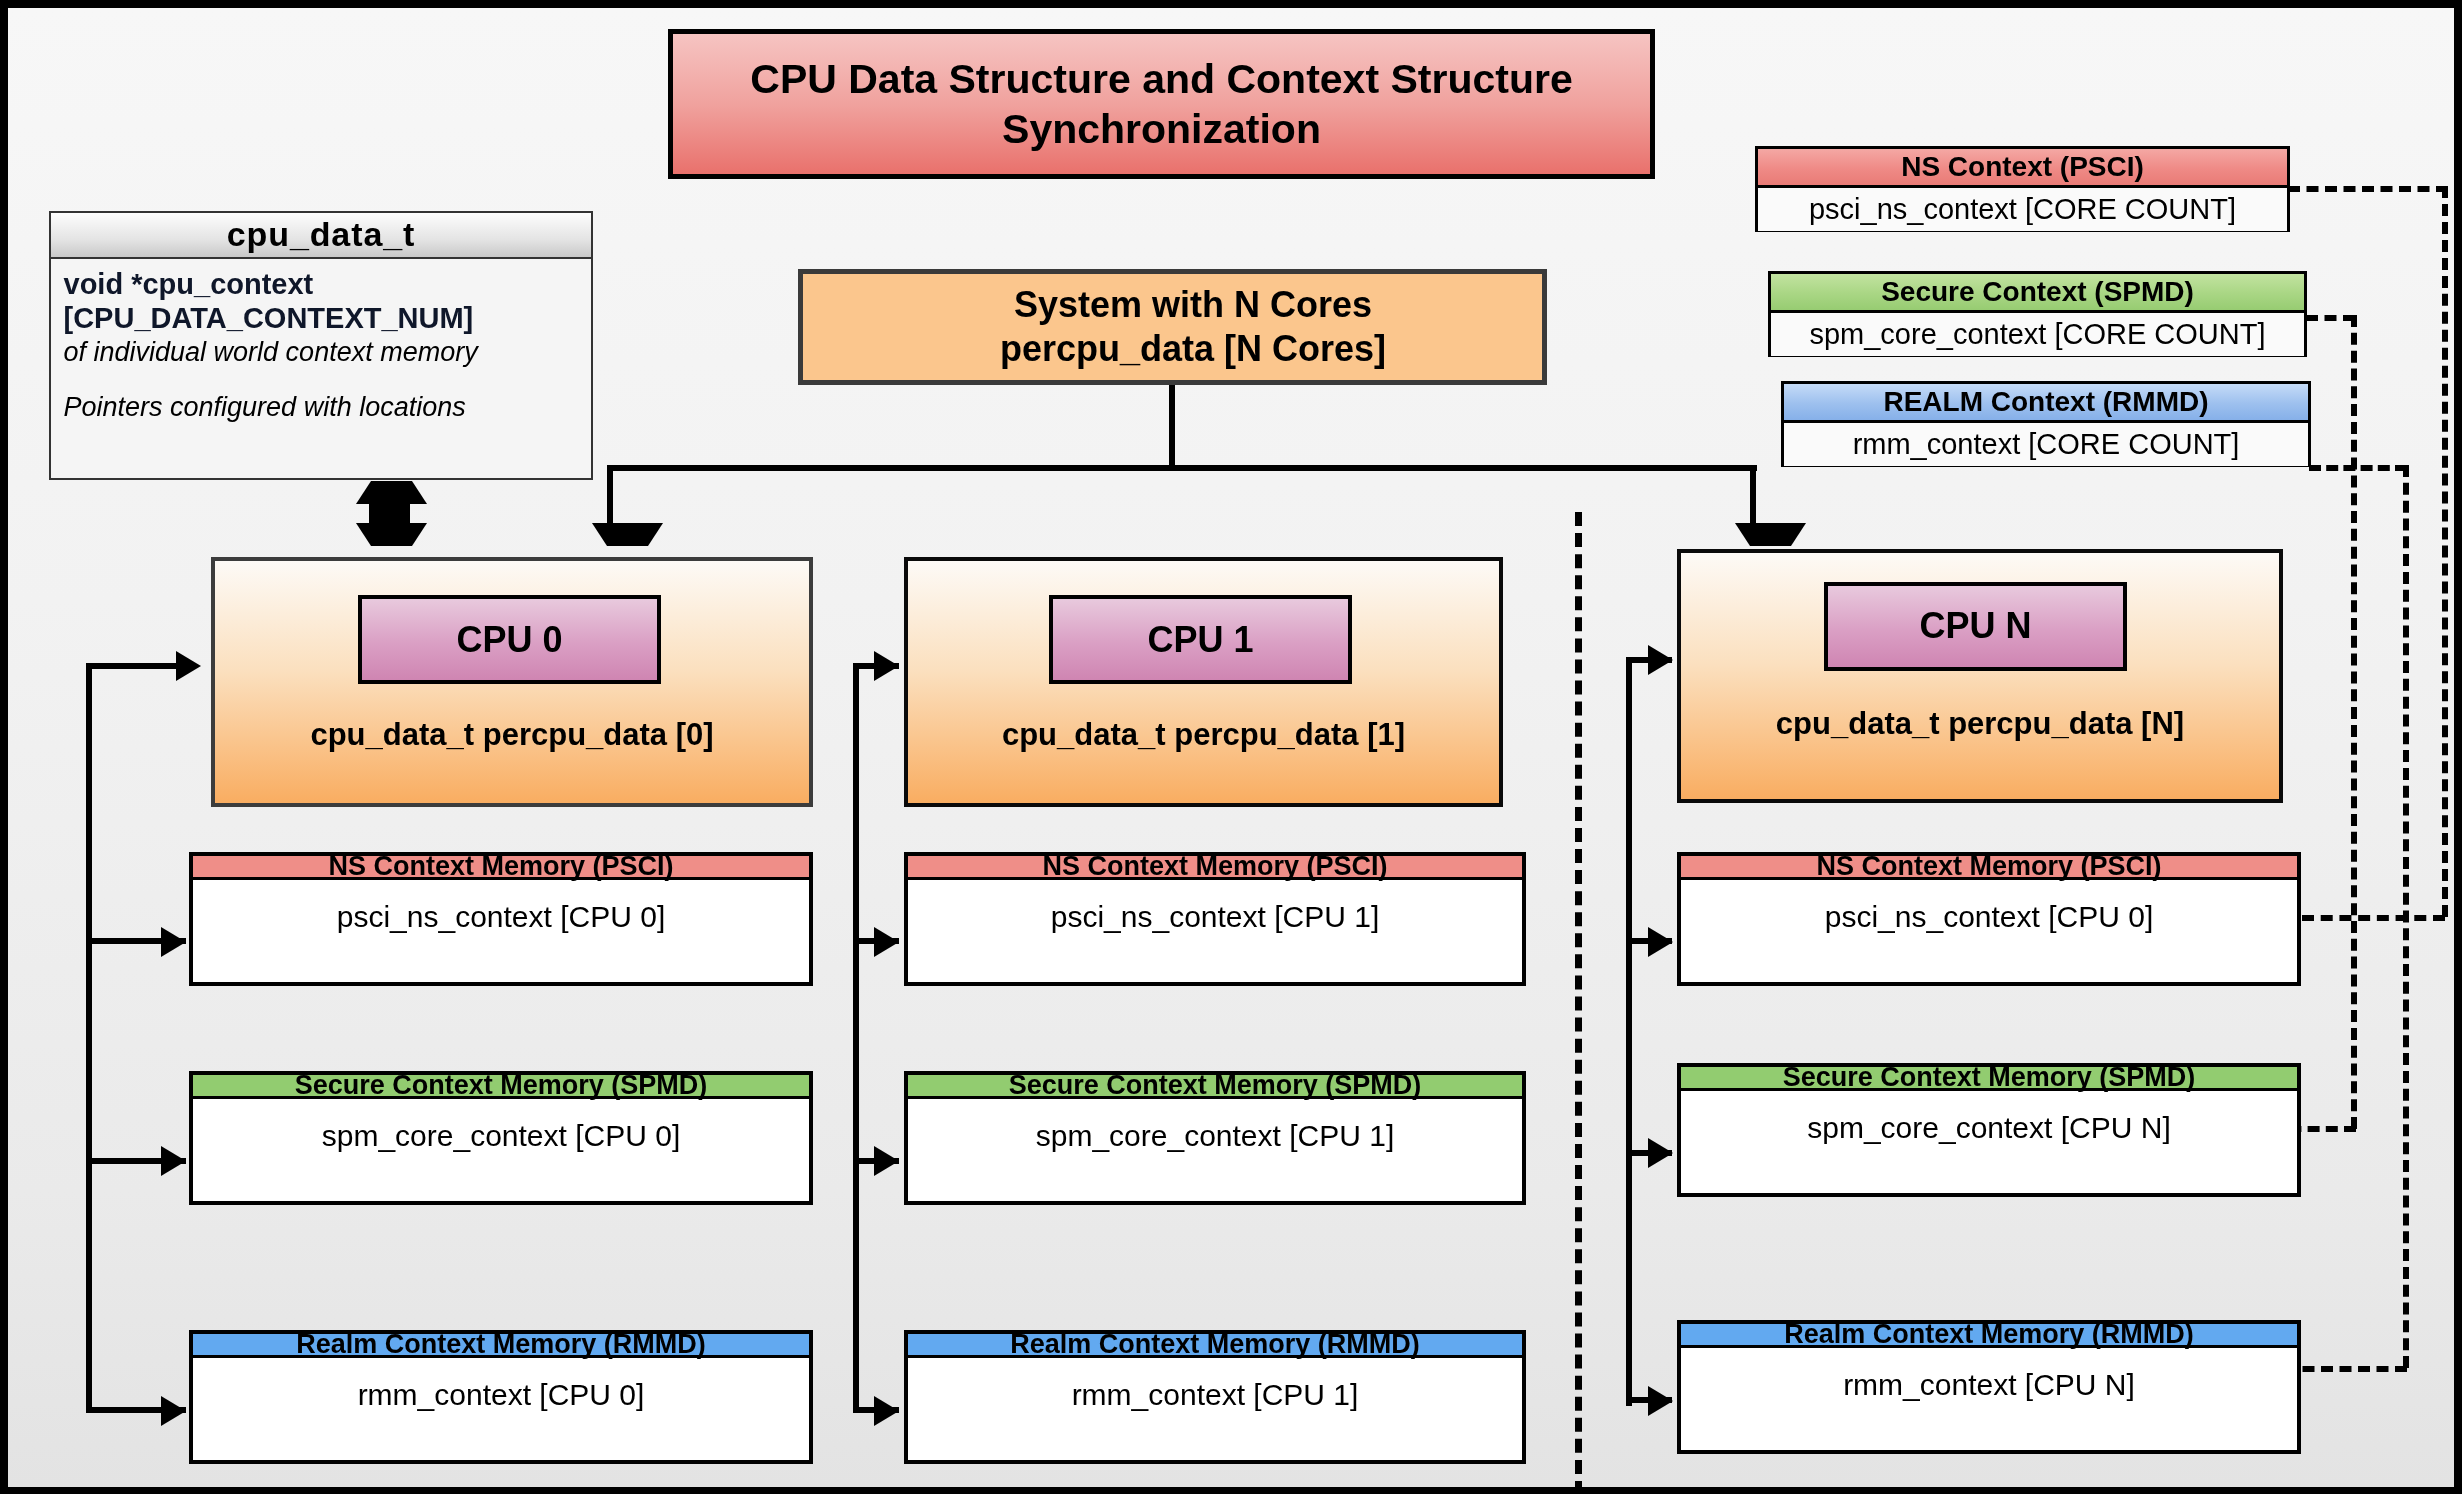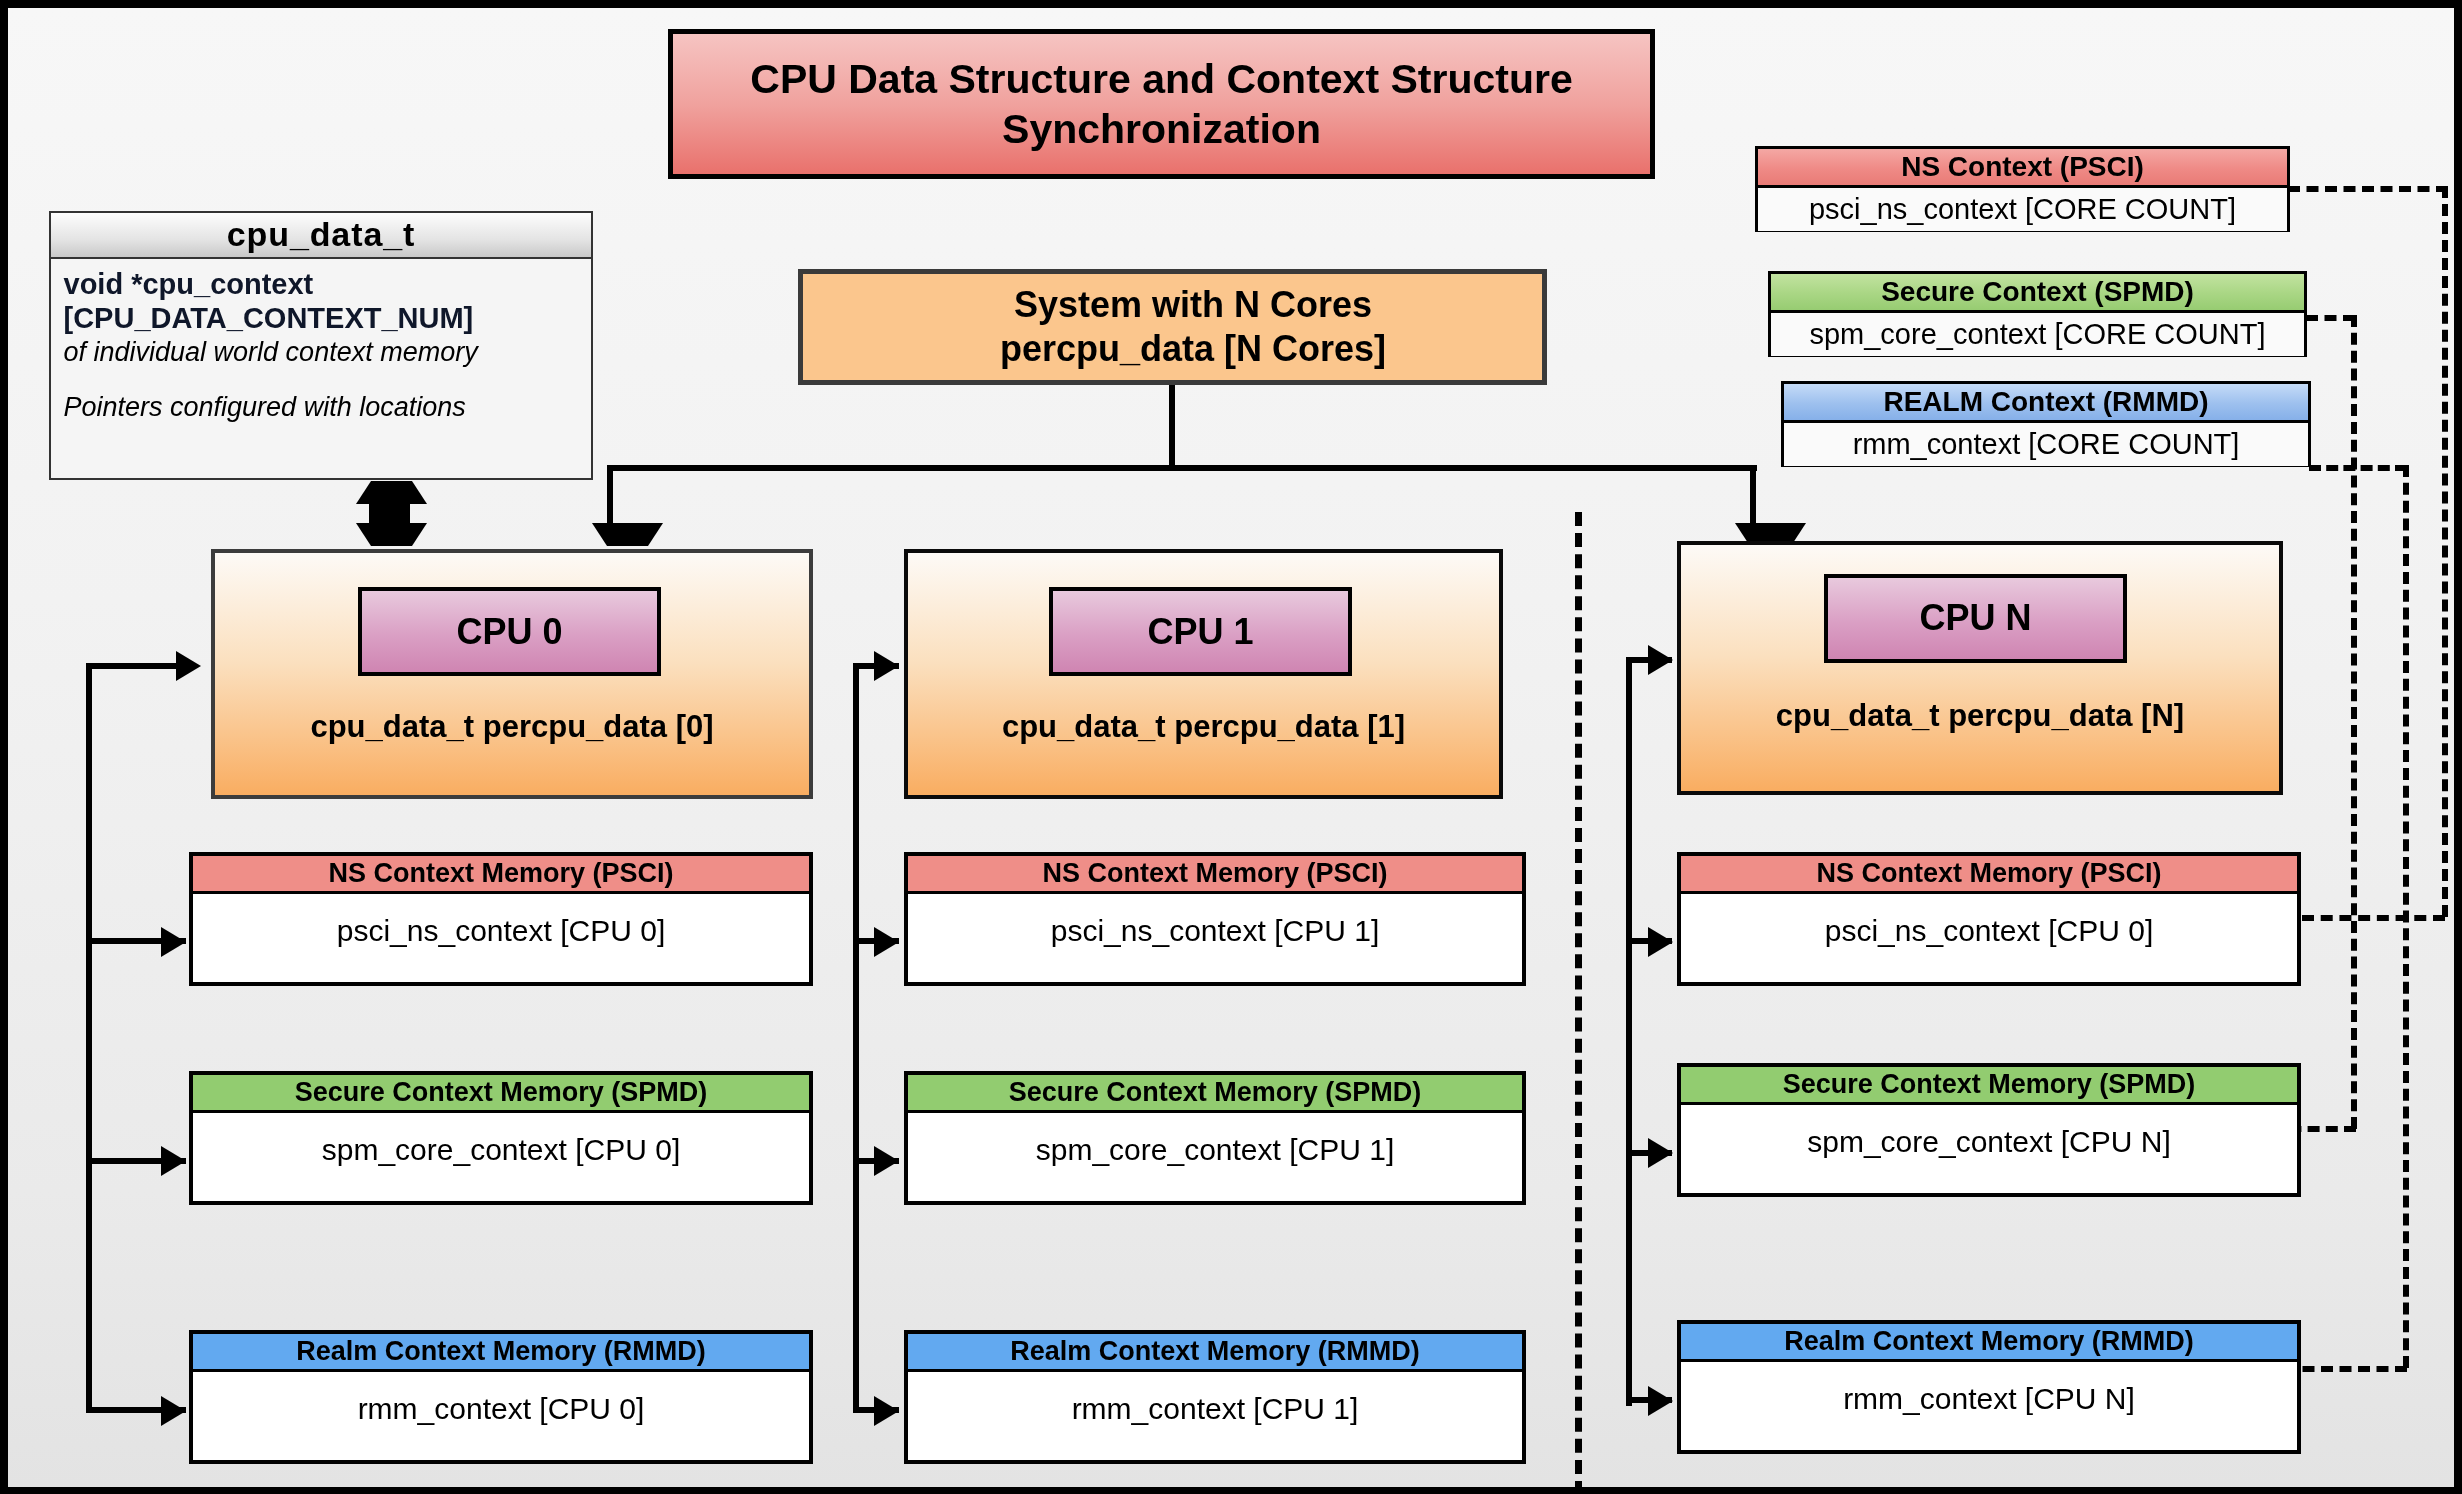--- a/index.html
+++ b/index.html
@@ -58,32 +58,32 @@
     font-size:34px;letter-spacing:0.9px;
     background:linear-gradient(180deg,#fdfdfd 0%,#e4e4e4 60%,#c9c9c9 100%);
   }
   #cpudata-box .cd-body{padding:9px 12.5px 0 12.5px;}
   #cpudata-box .cd-line{font-size:29px;font-weight:bold;line-height:1.17;color:#0f172a;}
   #cpudata-box .cd-note{font-size:27px;font-style:italic;line-height:1.2;color:#000;margin-top:23px;}
 
   
   .cpu-outer{position:absolute;box-sizing:border-box;
     border:4.5px solid #3c3c3c;
-    background:linear-gradient(180deg,#fdfaf6 0%,#fbe0bf 45%,#f9ad61 100%);}
+    background:linear-gradient(180deg,#fdfaf6 0%,#fbe0bf 45%,#f9ad61 100%);margin-top:8px;}
   .cpu-outer.thin{border:4.5px solid #0a0a0a;}
   .cpu-chip{position:absolute;box-sizing:border-box;border:4.5px solid #000;
     background:linear-gradient(180deg,#e8c9dd 0%,#da9fc4 55%,#cf85b2 100%);
     display:flex;align-items:center;justify-content:center;
     font-size:36px;font-weight:bold;color:#000;}
   .cpu-caption{position:absolute;width:100%;left:0;text-align:center;
     font-size:31px;font-weight:bold;color:#000;}
 
   
   .mem{border:4.5px solid #000;}
-  .mem > .hdr{height:38px;font-size:27px;}
+  .mem > .hdr{height:24px;font-size:27px;}
   .mem > .body{height:73px;font-size:30px;}
 
   
   .ctx{border:3.6px solid #000;background:#f4f4f4;}
   .ctx > .hdr{height:39px;font-size:28px;}
   .ctx > .body{height:43px;font-size:29px;background:#fafafa;}
 
   
   .line-h{position:absolute;background:#000;height:6.2px;}
   .line-v{position:absolute;background:#000;width:6.2px;}

